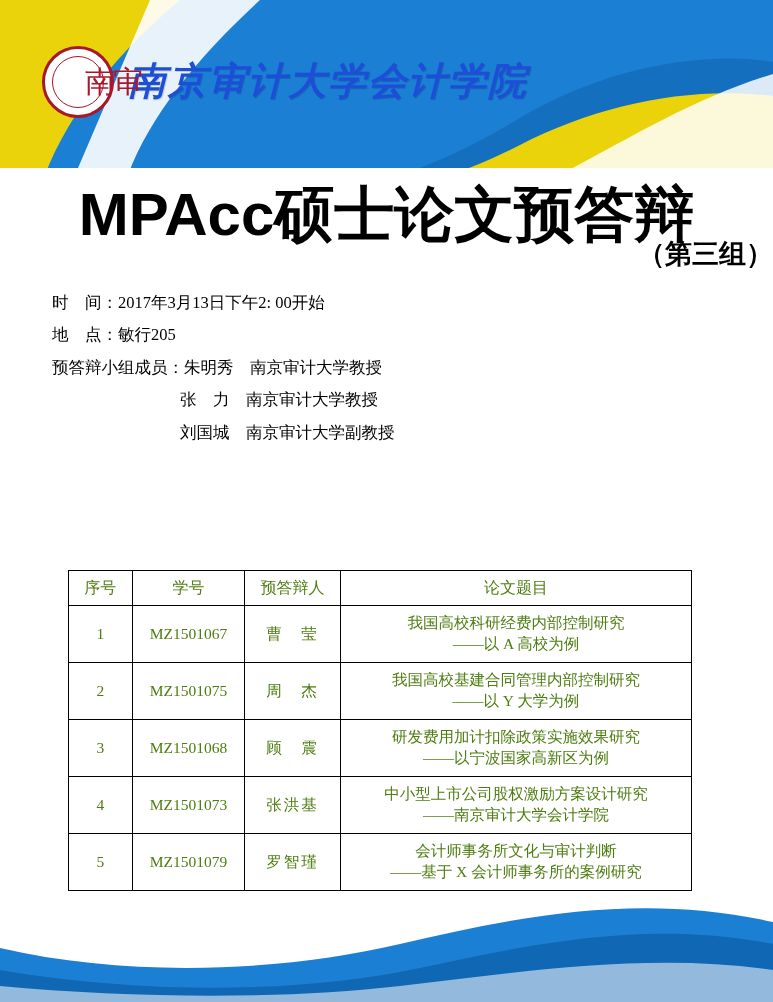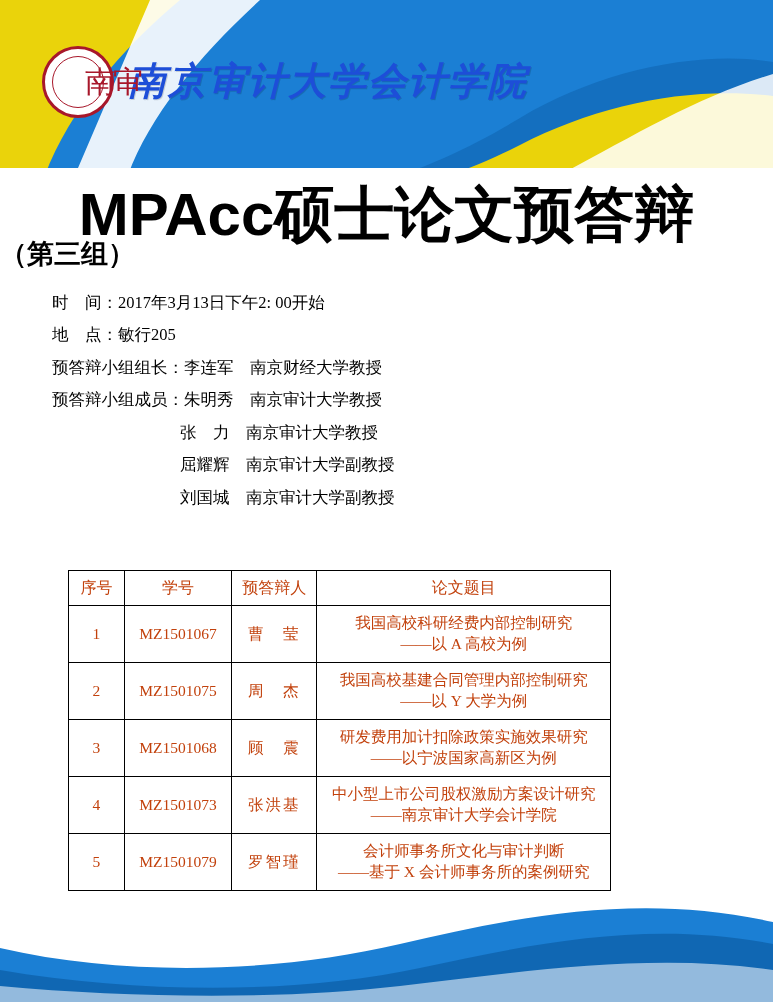--- a/index.html
+++ b/index.html
@@ -112,21 +112,21 @@
     font-family: "Liberation Sans", sans-serif;
     font-size: 60px;
     font-weight: bold;
     color: #000000;
     letter-spacing: 0px;
   }
   .doc-subtitle {
     position: absolute;
     left: 0; top: 236px;
     width: 773px;
-    text-align: left;
+    text-align: right;
     font-family: "Liberation Serif", serif;
     font-size: 27px;
     font-weight: bold;
     color: #000000;
   }
 
   
   .meta {
     position: absolute;
     left: 52px; top: 292px;
@@ -146,23 +146,23 @@
   .meta-label { letter-spacing: 0px; }
 
   
   .tbl-wrap {
     position: absolute;
     left: 68px; top: 570px;
     width: 638px;
   }
   table.papers {
     border-collapse: collapse;
-    width: 543px;
-    font-family: "Liberation Serif", serif;
-    color: #c2410c;
+    width: 624px;
+    font-family: "Liberation Serif", serif;
+    color: #4d7c0f;
   }
   table.papers th,
   table.papers td {
     border: 1px solid #000000;
     text-align: center;
     vertical-align: middle;
     padding: 4px 2px;
   }
   table.papers thead th {
     font-size: 16px;
@@ -222,24 +222,22 @@
       <div class="logo-cn">南京审计大学会计学院</div>
     </div>
   </div>
 
   <div class="doc-title">MPAcc硕士论文预答辩</div>
   <div class="doc-subtitle">（第三组）</div>
 
   <div class="meta">
     <div class="meta-line"><span class="meta-label">时　间：</span><span>2017年3月13日下午2: 00开始</span></div>
     <div class="meta-line"><span class="meta-label">地　点：</span><span>敏行205</span></div>
-    <div class="meta-line"><span class="meta-label">预答辩小组组长：</span><span>李连军　南京财经大学教授</span></div>
     <div class="meta-line"><span class="meta-label">预答辩小组成员：</span><span>朱明秀　南京审计大学教授</span></div>
     <div class="meta-line indent"><span>张　力　南京审计大学教授</span></div>
-    <div class="meta-line indent"><span>屈耀辉　南京审计大学副教授</span></div>
     <div class="meta-line indent"><span>刘国城　南京审计大学副教授</span></div>
   </div>
 
   <div class="tbl-wrap">
     <table class="papers">
       <thead>
         <tr>
           <th class="col-no">序号</th>
           <th class="col-id">学号</th>
           <th class="col-name">预答辩人</th>

